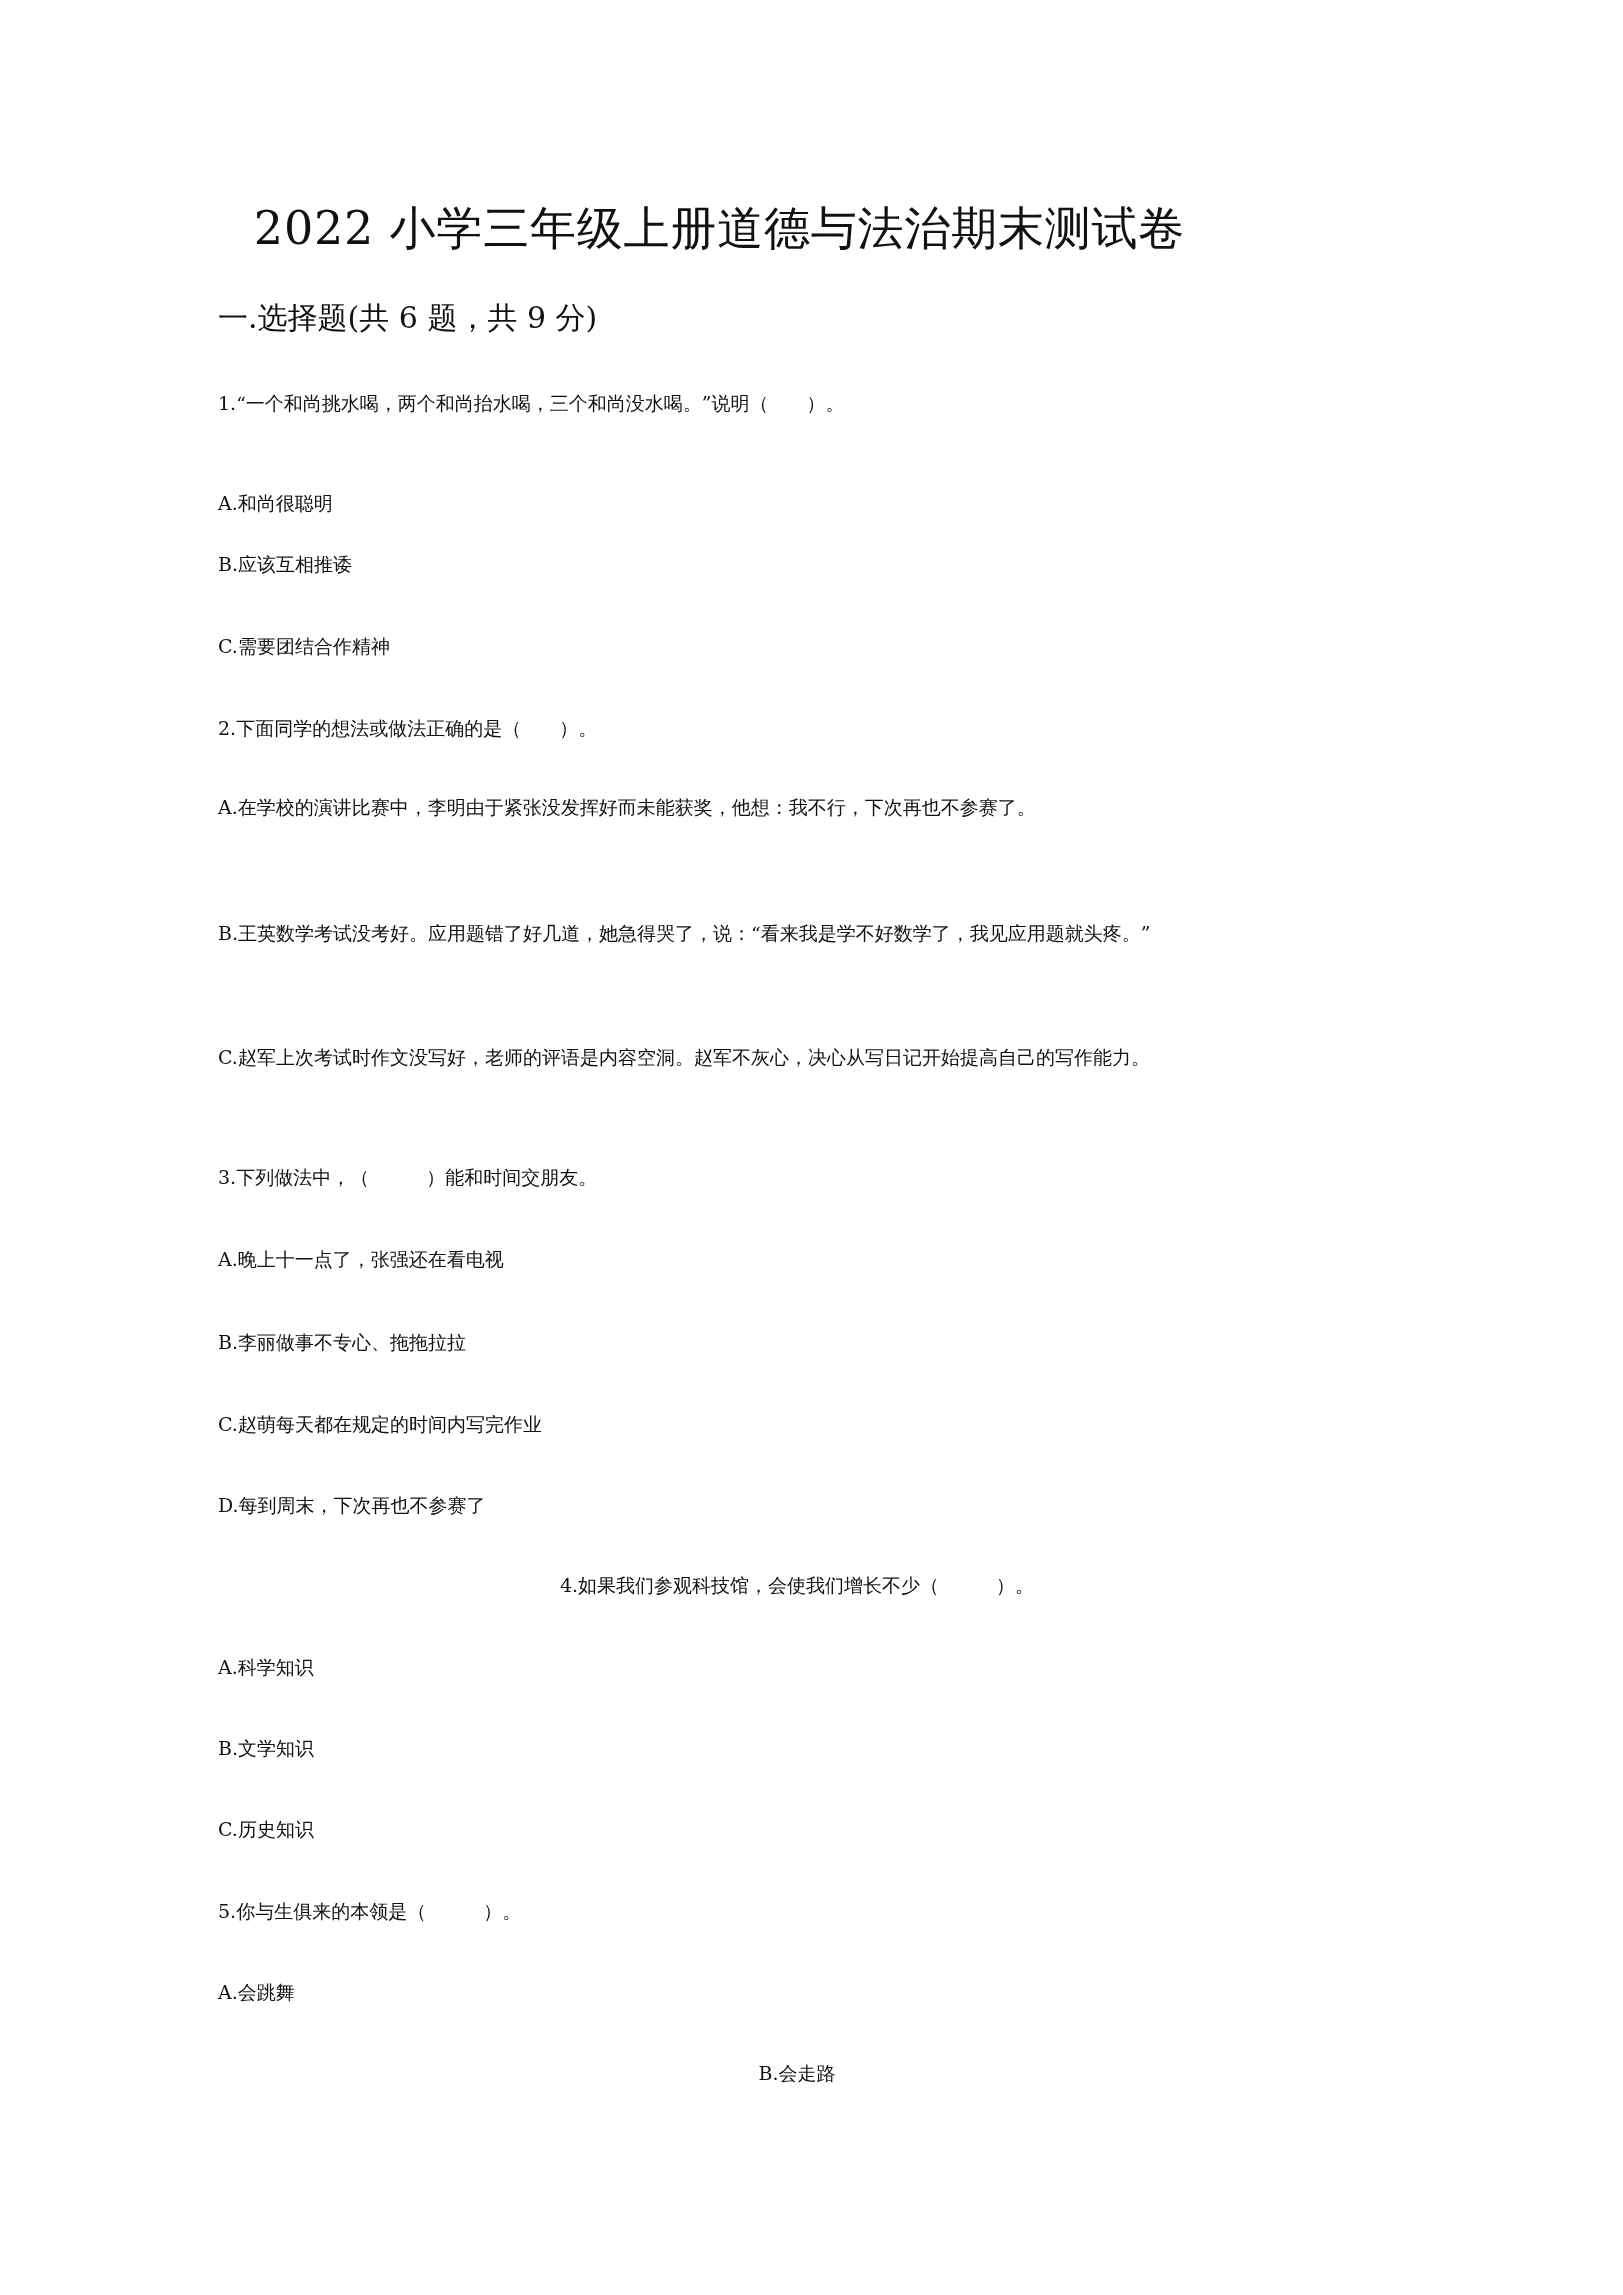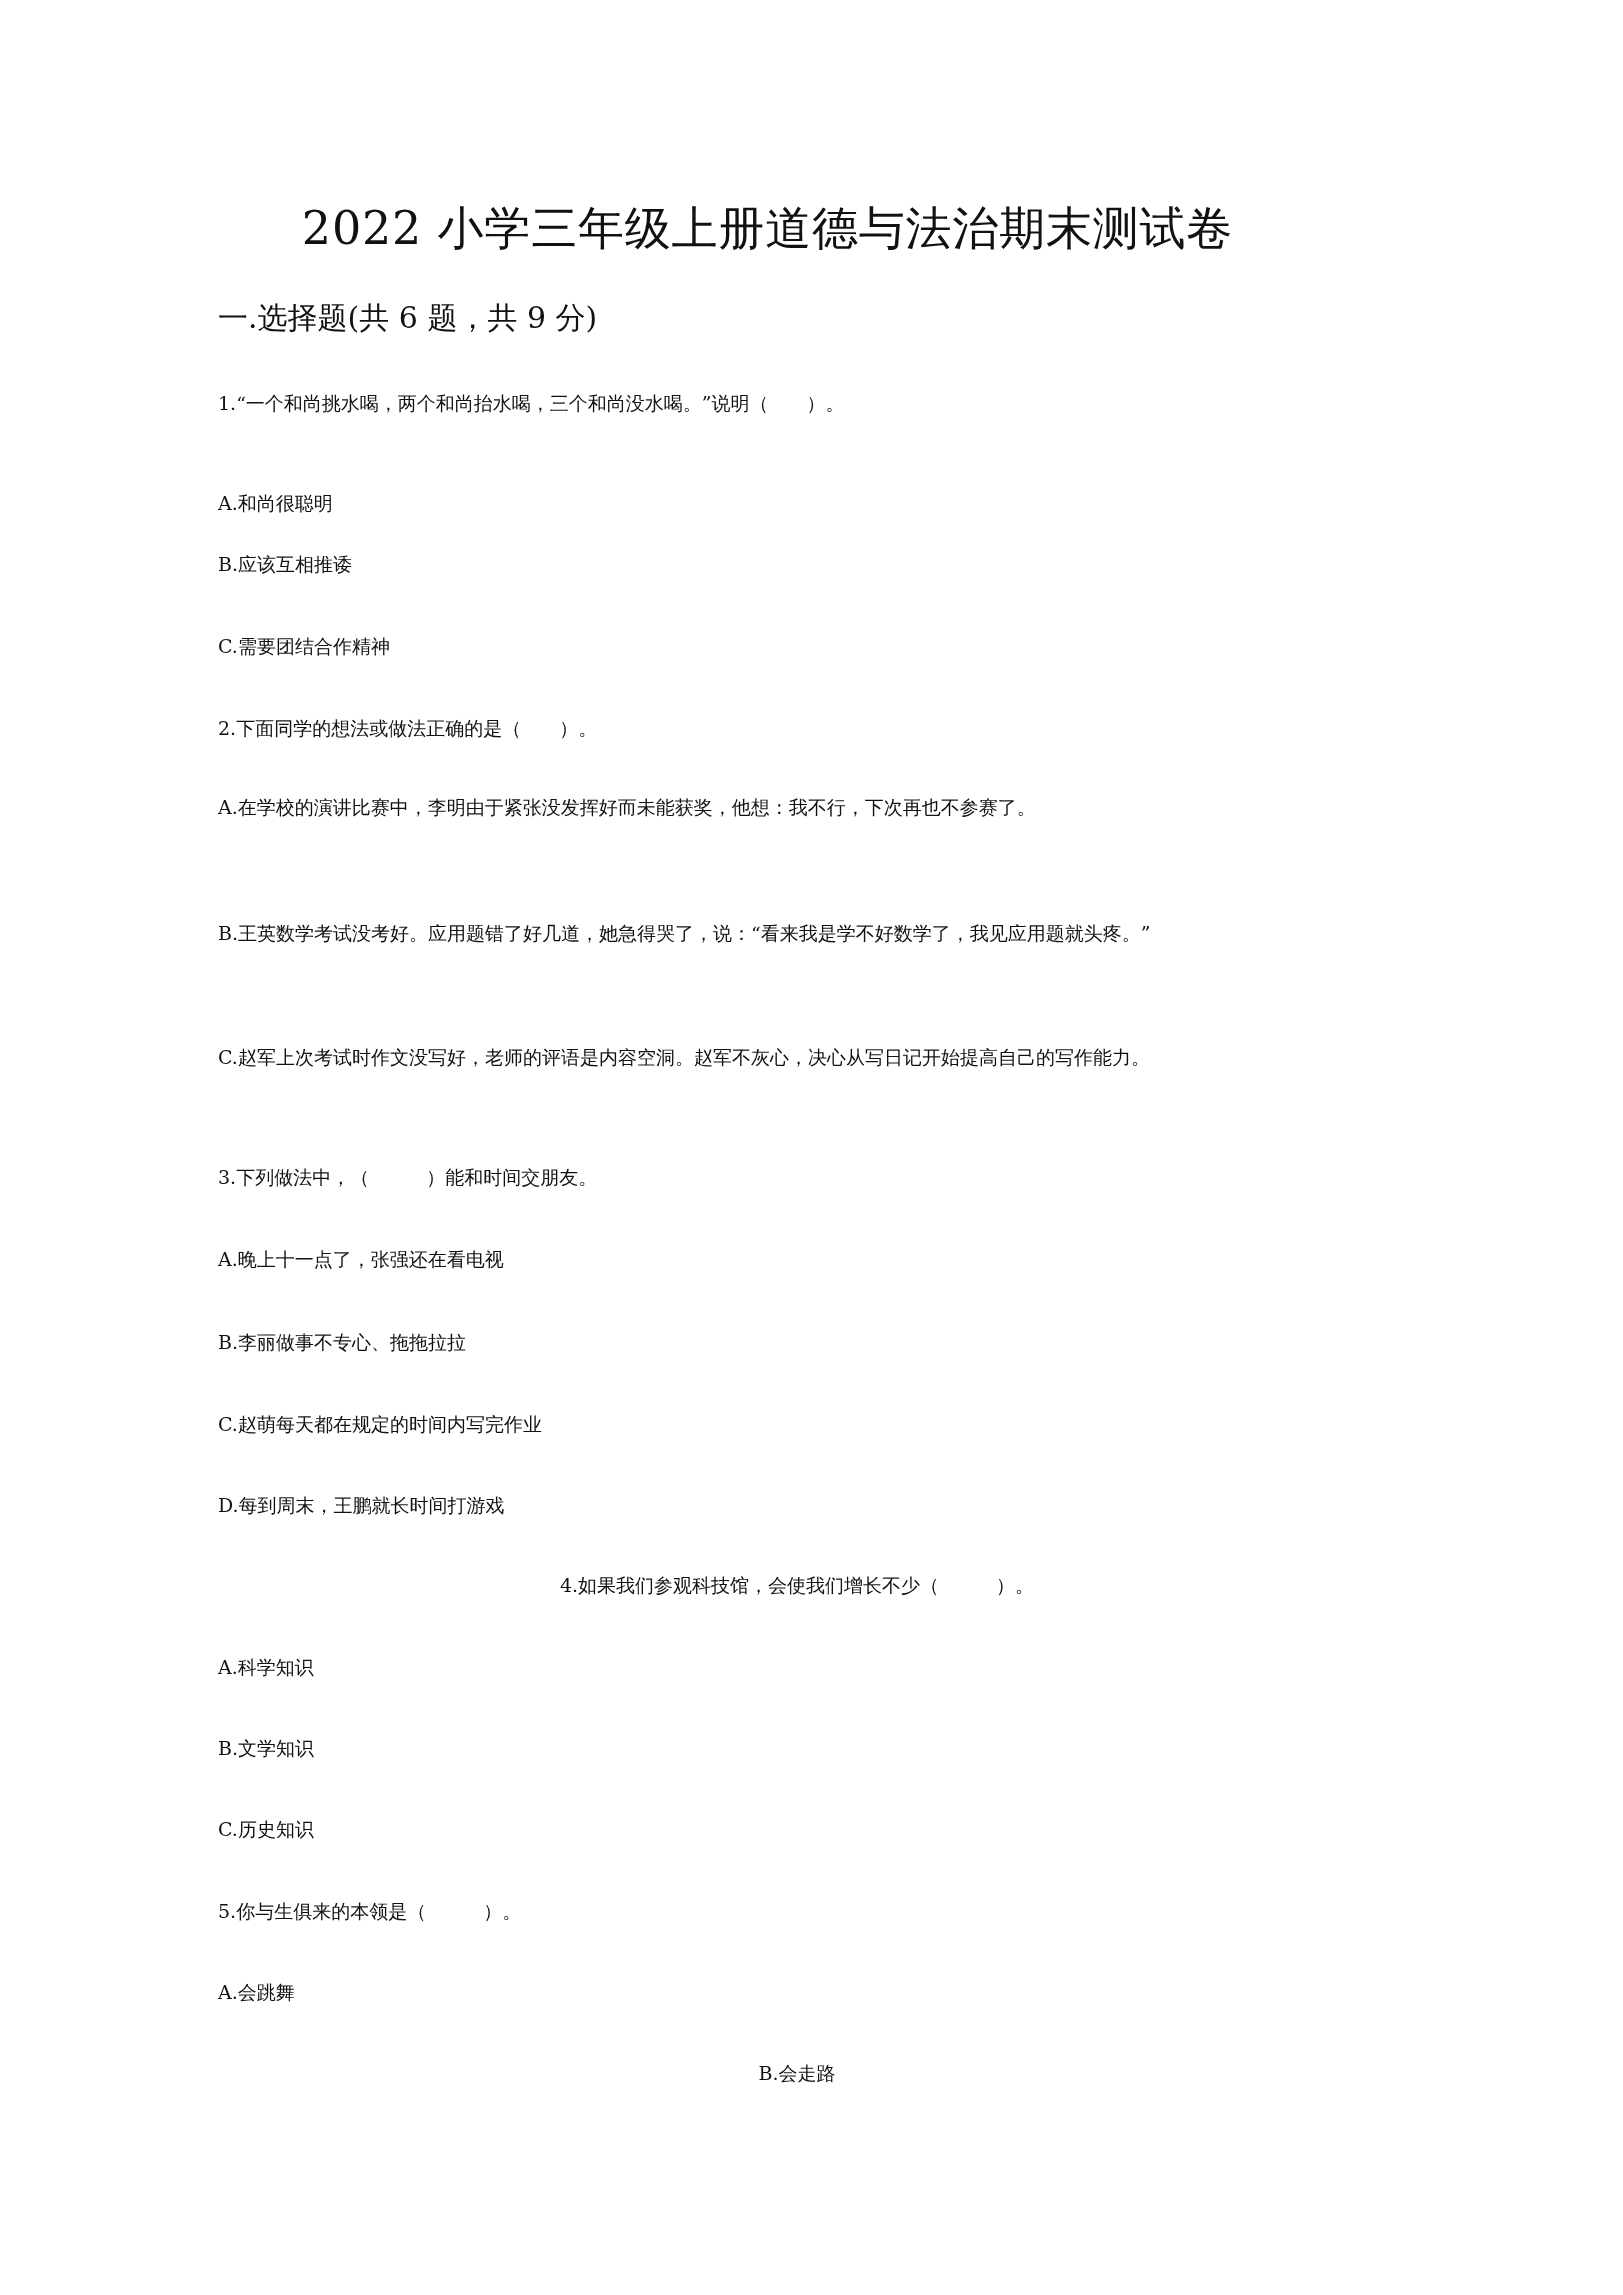--- a/index.html
+++ b/index.html
@@ -1,19 +1,19 @@
 <!DOCTYPE html>
 <html style="font-size:13.5px"><head>
 <meta charset="utf-8">
 <style>
   html, body { margin:0; padding:0; background:#ffffff; }
   body { width:1623px; height:2295px; position:relative; overflow:hidden;
          font-family:"DejaVu Serif","Liberation Serif",serif; color:#111111; }
   .title { position:absolute; left:0; width:1439px; top:201px; text-align:center;
-           font-size:46px; line-height:54px; letter-spacing:0.8px;padding-left:48px; }
+           font-size:46px; line-height:54px; letter-spacing:0.8px; }
   .line { position:absolute; left:218px; width:1158px; font-size:19px; line-height:40px;
           white-space:normal; word-break:break-all; }
   .section { font-size:30px; }
 </style>
 </head>
 <body>
 
 <div class="title">2022 小学三年级上册道德与法治期末测试卷</div>
 <div class="line section" style="top:298px;">一.选择题(共 6 题，共 9 分)</div>
 
@@ -29,21 +29,21 @@
   <div class="line" style="top:787px;">A.在学校的演讲比赛中，李明由于紧张没发挥好而未能获奖，他想：我不行，下次再也不参赛了。</div>
   <div class="line" style="top:913px;">B.王英数学考试没考好。应用题错了好几道，她急得哭了，说：“看来我是学不好数学了，我见应用题就头疼。”</div>
   <div class="line" style="top:1037px;">C.赵军上次考试时作文没写好，老师的评语是内容空洞。赵军不灰心，决心从写日记开始提高自己的写作能力。</div>
 </div>
 
 <div>
   <div class="line" style="top:1157px;">3.下列做法中，（　　　）能和时间交朋友。</div>
   <div class="line" style="top:1239px;">A.晚上十一点了，张强还在看电视</div>
   <div class="line" style="top:1322px;">B.李丽做事不专心、拖拖拉拉</div>
   <div class="line" style="top:1404px;">C.赵萌每天都在规定的时间内写完作业</div>
-  <div class="line" style="top:1485px;">D.每到周末，王鹏就长时间打游戏</div>
+  <div class="line" style="top:1485px;">D.每到周末，下次再也不参赛了</div>
 </div>
 
 <div>
   <div class="line" style="top:1565px;text-align:center;">4.如果我们参观科技馆，会使我们增长不少（　　　）。</div>
   <div class="line" style="top:1647px;">A.科学知识</div>
   <div class="line" style="top:1728px;">B.文学知识</div>
   <div class="line" style="top:1809px;">C.历史知识</div>
 </div>
 
 <div>

